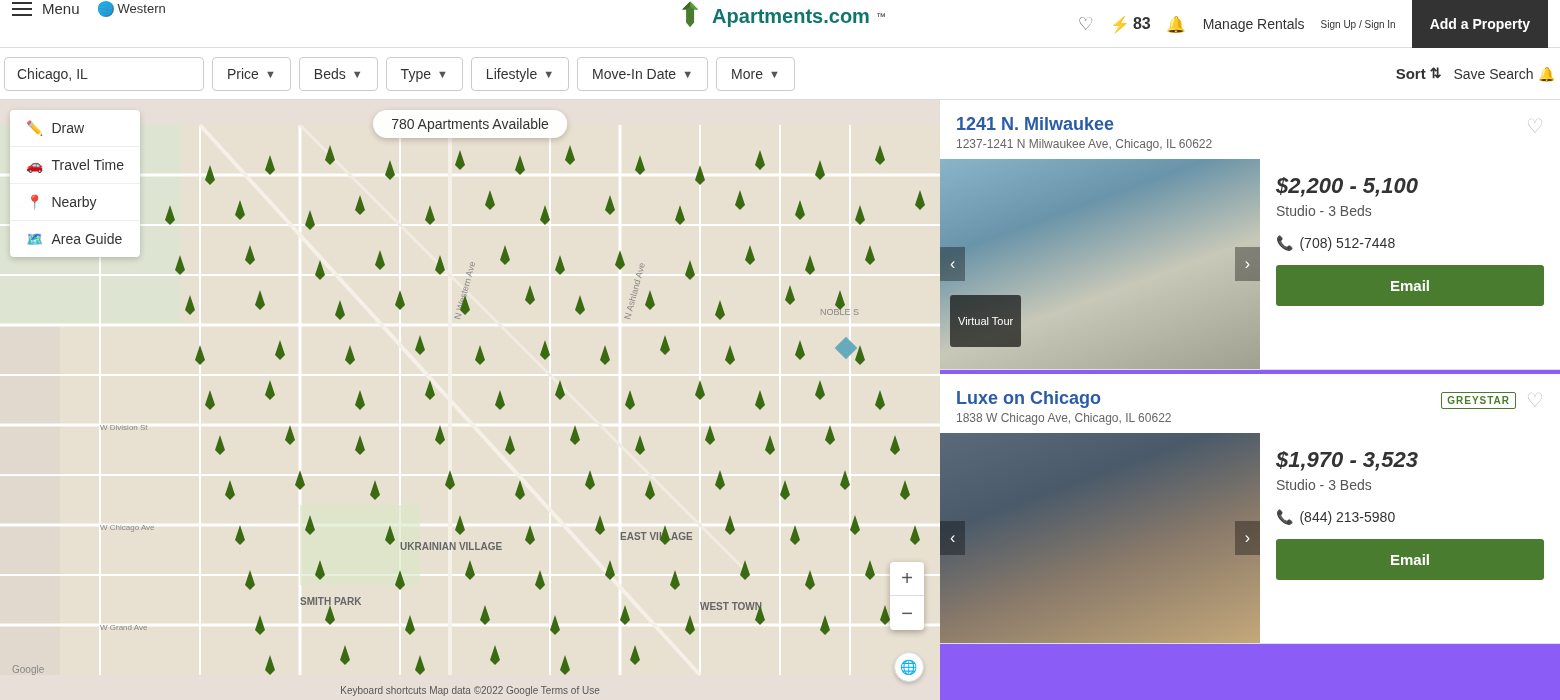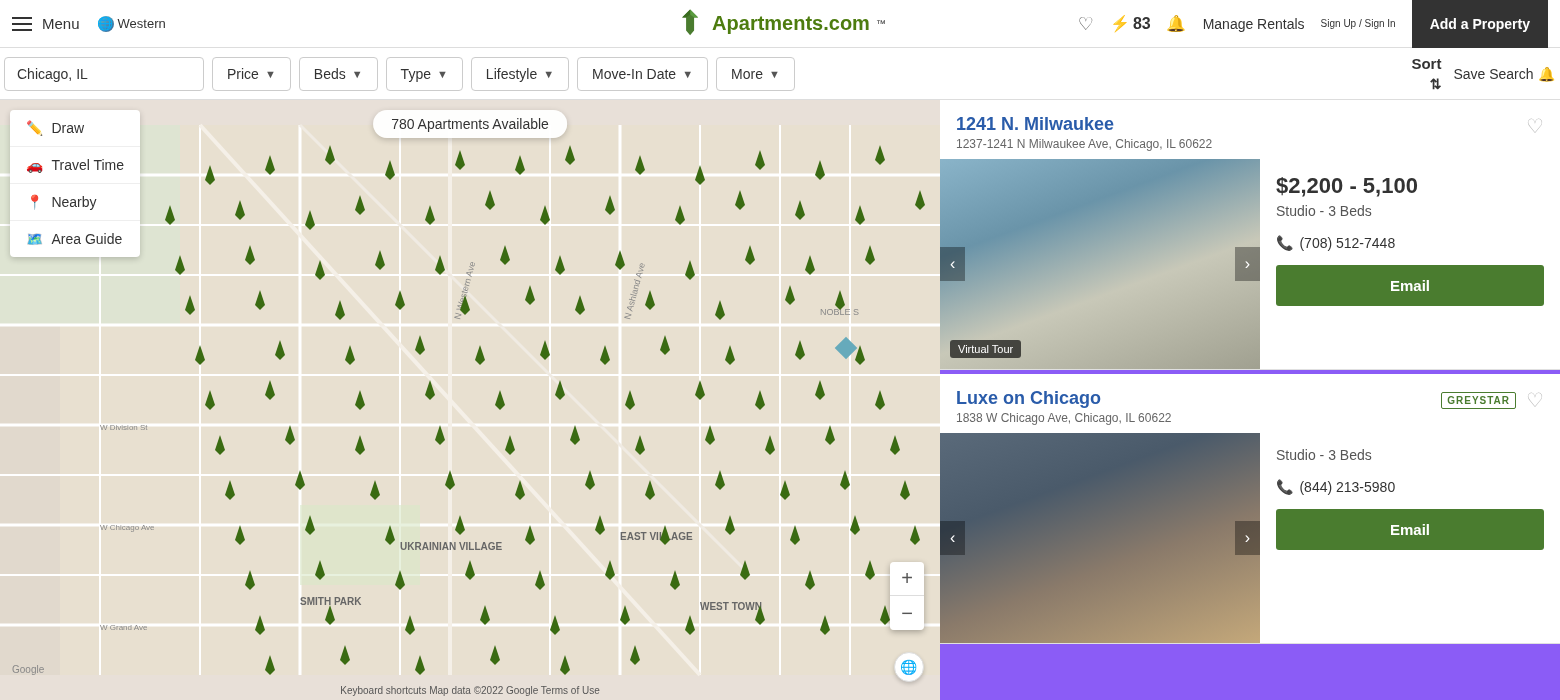--- a/index.html
+++ b/index.html
@@ -1,24 +1,24 @@
 <!DOCTYPE html>
 <html><head>
   <meta charset="utf-8">
   <style>
     * { margin: 0; padding: 0; box-sizing: border-box; }
     body { font-family: Arial, sans-serif; width: 1560px; height: 700px; overflow: hidden; background: #f5f5f5; }
 
     
     .header {
       display: flex;
-      align-items: center;
+      align-items: flex-start;
       background: #fff;
       border-bottom: 1px solid #ddd;
-      padding: 10px 12px;
+      padding: 0 12px;
       height: 48px;
       position: relative;
       z-index: 100;
     }
     .header-left { display: flex; align-items: center; gap: 10px; }
     .hamburger-icon { display: flex; flex-direction: column; gap: 4px; cursor: pointer; }
     .hamburger-icon span { display: block; width: 20px; height: 2px; background: #333; }
     .menu-label { font-size: 15px; color: #333; cursor: pointer; }
     .language { display: flex; align-items: center; gap: 4px; font-size: 13px; color: #333; cursor: pointer; margin-left: 8px; }
     .language-icon { width: 16px; height: 16px; border-radius: 50%; background: linear-gradient(135deg, #6bc, #369); display: inline-block; }
@@ -66,29 +66,28 @@
       padding: 8px 14px;
       font-size: 14px;
       color: #333;
       cursor: pointer;
       white-space: nowrap;
     }
     .filter-btn .chevron { font-size: 11px; color: #555; }
     .filter-bar-right { margin-left: auto; display: flex; align-items: center; gap: 12px; }
     .sort-btn {
       display: flex;
-      align-items: flex-end;
+      align-items: flex-start;
       gap: 4px;
       background: none;
       border: none;
       font-size: 15px;
       font-weight: bold;
       color: #333;
       cursor: pointer;
-      flex-direction: column;
     }
     .sort-icon { font-size: 14px; }
     .save-search-btn {
       display: flex;
       align-items: center;
       gap: 5px;
       background: none;
       border: none;
       font-size: 14px;
       color: #333;
@@ -230,26 +229,26 @@
       overflow: hidden;
     }
     .listing-img-placeholder {
       width: 100%;
       height: 100%;
       background: linear-gradient(135deg, #7ab, #467, #89a);
       position: relative;
     }
     .virtual-tour-badge {
       position: absolute;
-      bottom: 11px;
+      bottom: 22px;
       left: 10px;
       background: rgba(0,0,0,0.65);
       color: #fff;
       font-size: 11px;
-      padding: 3px 8px;
+      padding: 20px 8px;
       border-radius: 3px;
     }
     .listing-img-prev, .listing-img-next {
       position: absolute;
       top: 50%;
       transform: translateY(-50%);
       background: rgba(0,0,0,0.35);
       color: #fff;
       border: none;
       padding: 8px 10px;
@@ -257,21 +256,21 @@
       cursor: pointer;
       z-index: 5;
     }
     .listing-img-prev { left: 0; }
     .listing-img-next { right: 0; }
 
     .listing-details {
       padding: 14px 16px;
       flex: 1;
     }
-    .listing-price { font-size: 22px; font-weight: bold; color: #333; margin-bottom: 4px; }
+    .listing-price { font-size: 22px; font-weight: bold; color: #333; margin-bottom: 4px; font-style: italic; }
     .listing-beds { font-size: 14px; color: #555; margin-bottom: 16px; }
     .listing-phone {
       display: flex;
       align-items: center;
       gap: 6px;
       font-size: 14px;
       color: #333;
       margin-bottom: 14px;
     }
     .phone-icon { color: #555; }
@@ -316,21 +315,21 @@
       <span>Western</span>
     </div>
   </div>
 
   <div class="header-logo">
     <svg class="logo-icon" viewBox="0 0 40 40" width="36" height="36">
       <polygon points="20,2 30,12 25,12 25,28 20,34 15,28 15,12 10,12" fill="#4a7c2f"></polygon>
       <polygon points="20,2 30,12 25,12 20,8" fill="#5a9c3f"></polygon>
       <polygon points="20,2 10,12 15,12 20,8" fill="#3a6c1f"></polygon>
     </svg>
-    <span style="font-size:20px;font-weight:bold;color:#4d7c0f;">Apartments.com</span>
+    <span style="font-size:20px;font-weight:bold;color:#0f766e;">Apartments.com</span>
     <span style="font-size:10px;vertical-align:super;color:#333;">™</span>
   </div>
 
   <div class="header-right">
     <button class="header-icon-btn">
       <span class="heart-icon">♡</span>
     </button>
     <div class="bolt-group">
       <span class="bolt-icon">⚡</span>
       <span class="bolt-count">83</span>
@@ -650,20 +649,21 @@
           <button class="listing-fav-btn">♡</button>
         </div>
       </div>
       <div class="listing-body">
         <div class="listing-image-wrap">
           <button class="listing-img-prev">‹</button>
           <div class="listing-img-placeholder" style="background: linear-gradient(160deg, #5a6a7a 0%, #4a5a6a 30%, #8a7a6a 60%, #c4a87a 100%);"></div>
           <button class="listing-img-next">›</button>
         </div>
         <div class="listing-details">
+          <div class="listing-price">$1,970 - 3,523</div>
           <div class="listing-beds">Studio - 3 Beds</div>
           <div class="listing-phone">
             <span class="phone-icon">📞</span>
             <span>(844) 213-5980</span>
           </div>
           <button class="listing-email-btn">Email</button>
         </div>
       </div>
     </div>
 

